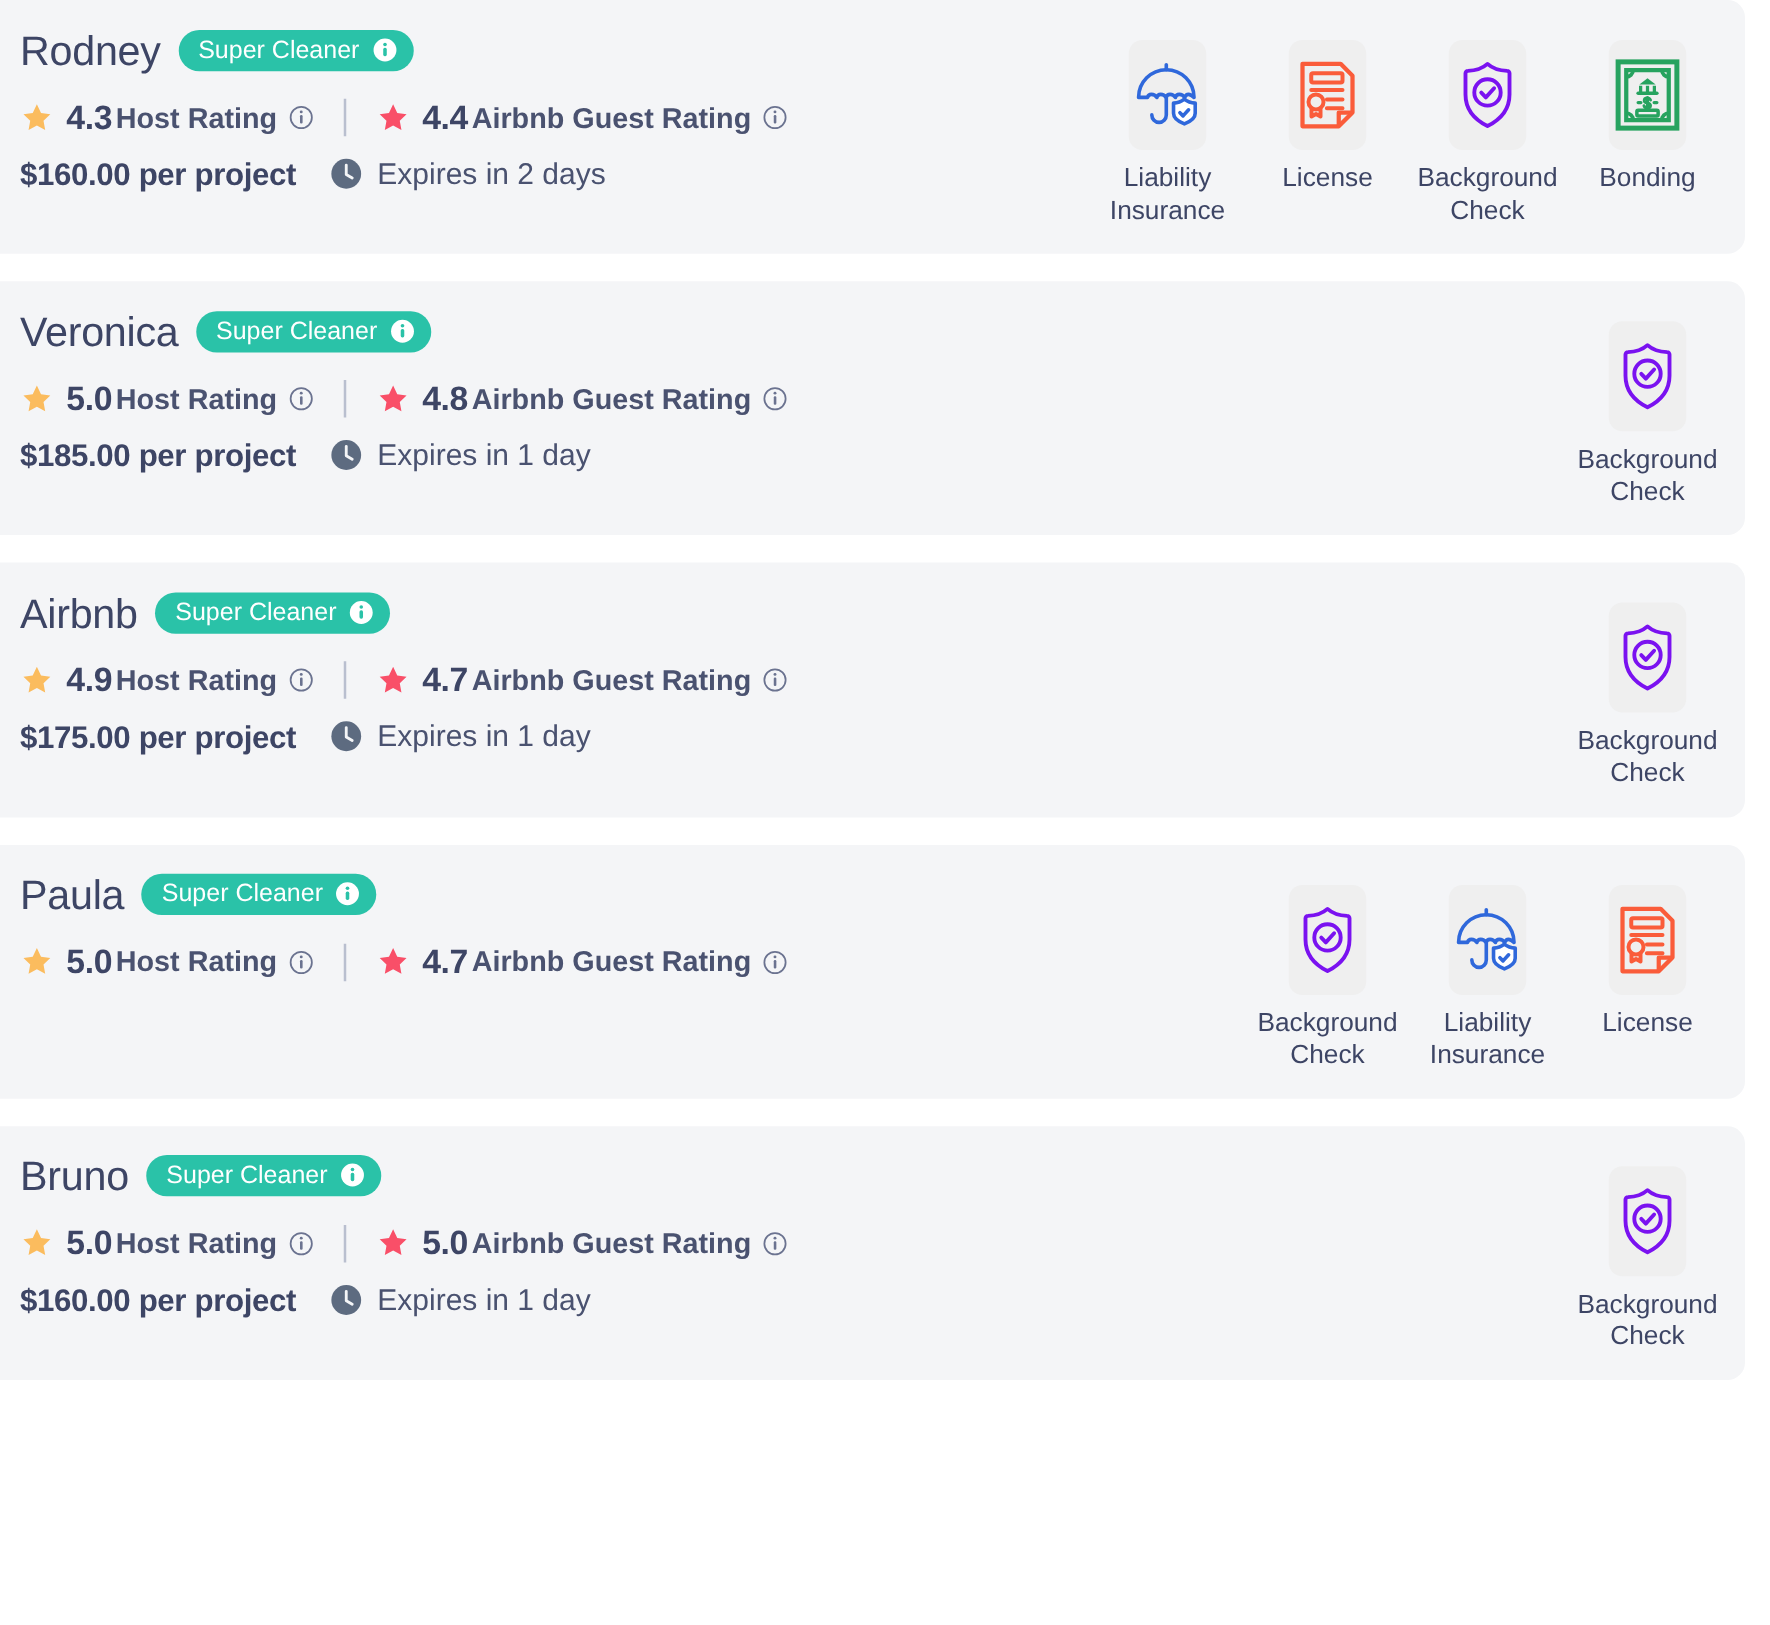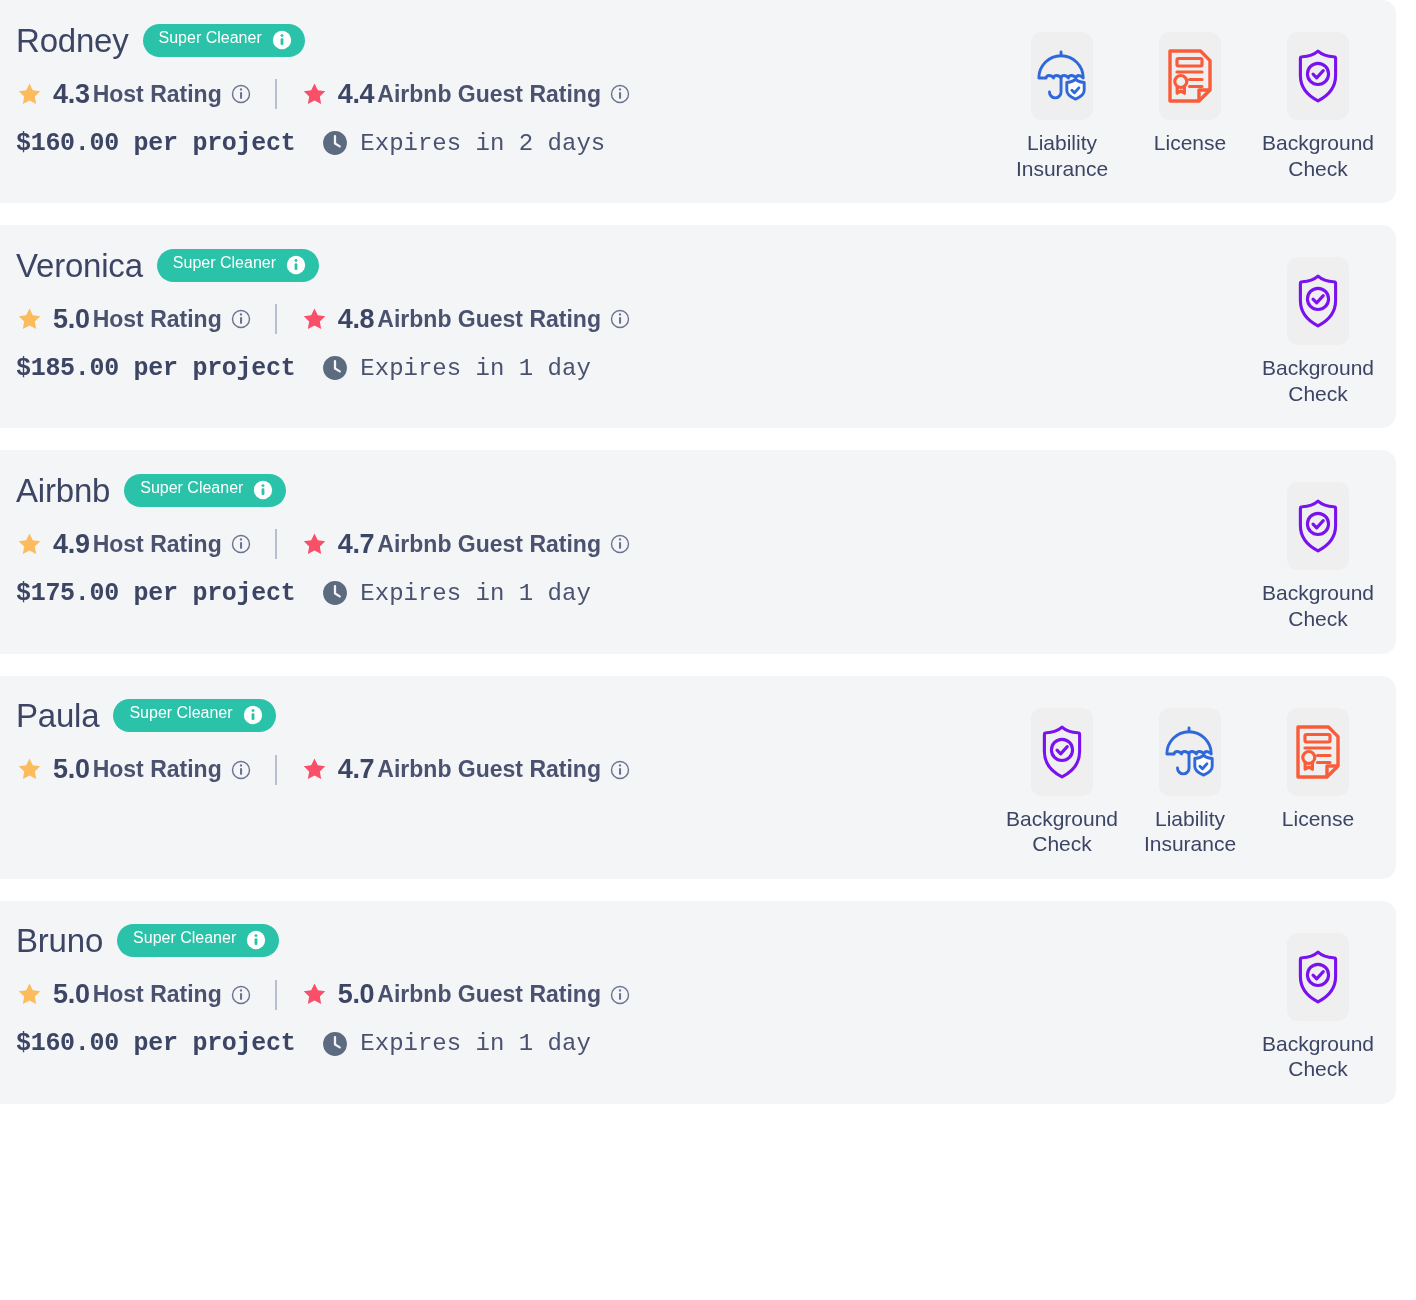--- a/index.html
+++ b/index.html
@@ -43,27 +43,27 @@
   }
   .cleaner-name {
     font-size: 33px;
     font-weight: 400;
     color: #3d4565;
     letter-spacing: -0.2px;
     line-height: 1;
   }
   .super-badge {
     display: inline-flex;
-    align-items: flex-start;
+    align-items: flex-end;
     gap: 10px;
     background: #2ac2a8;
     color: #ffffff;
     border-radius: 999px;
     padding: 6px 13px 7px 16px;
-    font-size: 16px;
+    font-size: 20px;
     line-height: 1;
     white-space: nowrap;
   }
   .badge-info {
     width: 20px;
     height: 20px;
     flex: 0 0 20px;
     display: inline-block;
   }
   
@@ -104,24 +104,22 @@
   .divider {
     width: 2px;
     height: 30px;
     background: #b9bfcf;
     margin: 0 24px;
     flex: 0 0 2px;
   }
   
   .price-row {
     display: flex;
-    align-items: center;
     margin-top: 14px;
     height: 34px;
-    font-family: Liberation Mono, monospace;
   }
   .price {
     font-size: 25px;
     font-weight: 700;
     color: #3d4565;
     letter-spacing: -0.3px;
   }
   .clock {
     width: 26px;
     height: 26px;
@@ -252,20 +250,37 @@
           <div class="cred-icon-box">
             <svg viewBox="0 0 48 56" width="50" height="58">
               <path d="M24 4c-4 3.6-9.6 5.2-15.2 5.4-1 0-1.8.8-1.8 1.8v16.4C7 39 14 47 24 52c10-5 17-13 17-24.4V11.2c0-1-.8-1.8-1.8-1.8C33.6 9.2 28 7.6 24 4z" fill="none" stroke="#7a12f0" stroke-width="3" stroke-linejoin="round"></path>
               <circle cx="24" cy="26" r="10.2" fill="none" stroke="#7a12f0" stroke-width="3"></circle>
               <path d="M19.2 26.2l3.5 3.6 6.4-7" fill="none" stroke="#7a12f0" stroke-width="3" stroke-linecap="round" stroke-linejoin="round"></path>
             </svg>
           </div>
           <div class="cred-label">Background
 Check</div>
         </div>
+        <div class="credential">
+          <div class="cred-icon-box">
+            <svg viewBox="0 0 52 58" width="52" height="58">
+              <rect x="2.5" y="2.5" width="47" height="53" fill="none" stroke="#27a35f" stroke-width="4"></rect>
+              <path d="M9 9h34v40H9z" fill="none" stroke="#27a35f" stroke-width="3.4"></path>
+              <path d="M9 14.5c3 0 5.5-2.5 5.5-5.5M43 14.5c-3 0-5.5-2.5-5.5-5.5M9 43.5c3 0 5.5 2.5 5.5 5.5M43 43.5c-3 0-5.5 2.5-5.5 5.5" fill="none" stroke="#27a35f" stroke-width="3"></path>
+              <path d="M26 15.5l6.5 5H19.5z" fill="#27a35f"></path>
+              <path d="M20.5 21.5v5M26 21.5v5M31.5 21.5v5" stroke="#27a35f" stroke-width="2.6"></path>
+              <path d="M18.5 27.5h15" stroke="#27a35f" stroke-width="2.8" stroke-linecap="round"></path>
+              <path d="M26 31v8" stroke="#27a35f" stroke-width="2.4" stroke-linecap="round"></path>
+              <path d="M28.4 33c-.5-1.2-1.5-1.7-2.6-1.7-1.4 0-2.4.9-2.4 2s1 1.7 2.4 2c1.5.3 2.6.9 2.6 2.1s-1.1 2-2.6 2c-1.2 0-2.2-.6-2.6-1.8" fill="none" stroke="#27a35f" stroke-width="2.4" stroke-linecap="round"></path>
+              <path d="M18.5 35h2.2M31.3 35h2.2" stroke="#27a35f" stroke-width="2.6" stroke-linecap="round"></path>
+              <rect x="17.5" y="41.2" width="17" height="4.6" rx="1" fill="none" stroke="#27a35f" stroke-width="2.8"></rect>
+            </svg>
+          </div>
+          <div class="cred-label">Bonding</div>
+        </div>
       </div>
     </div>
     <div class="card">
       <div class="card-left">
         <div class="name-row">
           <span class="cleaner-name">Veronica</span>
           <span class="super-badge">
             <span>Super Cleaner</span>
             <span class="badge-info"><svg viewBox="0 0 24 24" width="20" height="20">
                 <circle cx="12" cy="12" r="11" fill="#ffffff"></circle>

